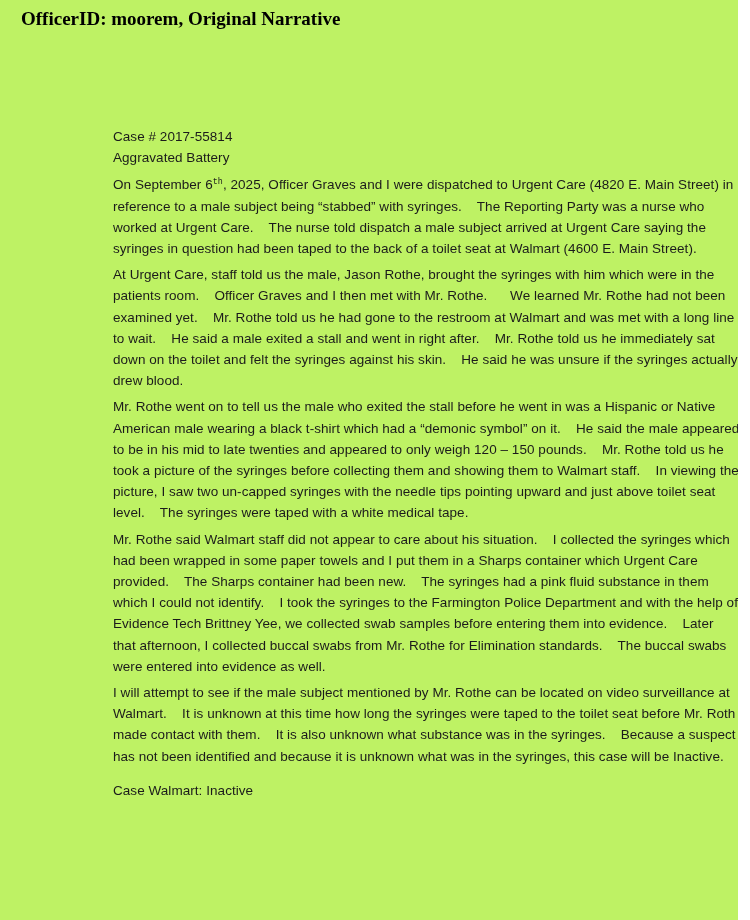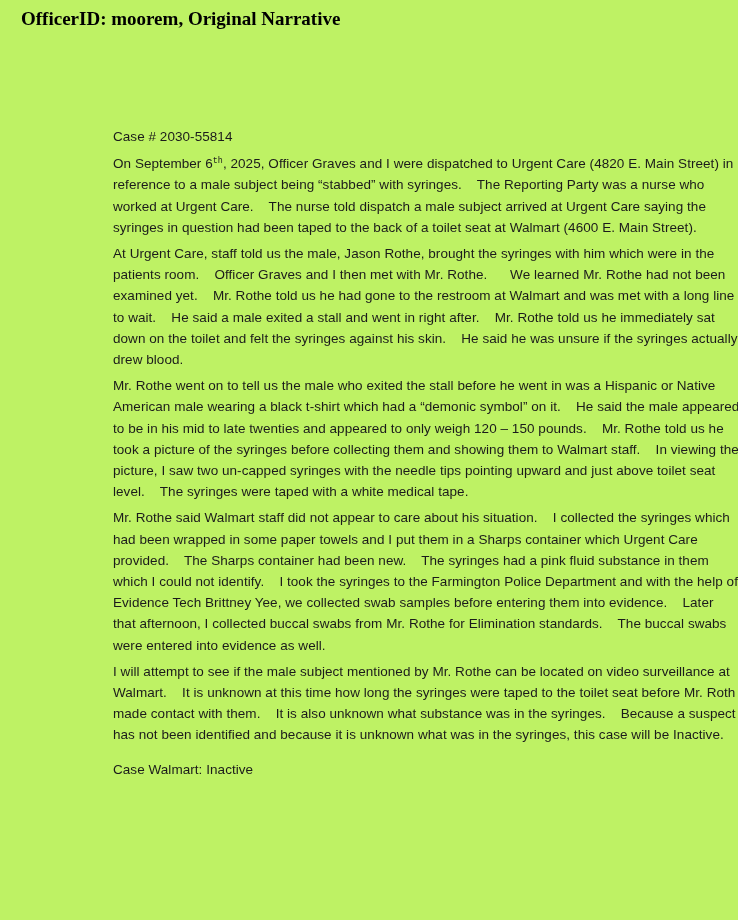--- a/index.html
+++ b/index.html
@@ -60,21 +60,22 @@
 </head>
 <body>
 
 <div class="page">
 
   <div class="doc-title">OfficerID: moorem, Original Narrative</div>
 
   <div class="doc-body">
 
     <div class="case-header">
-      <div>Case # 2030-55814</div>
+      <div>Case # 2017-55814</div>
+      <div>Aggravated Battery</div>
     </div>
 
     <p class="para"><span>On September 6</span><sup>th</sup><span>, 2025, Officer Graves and I were dispatched to Urgent Care (4820 E. Main Street) in reference to a male subject being “stabbed” with syringes.    The Reporting Party was a nurse who worked at Urgent Care.    The nurse told dispatch a male subject arrived at Urgent Care saying the syringes in question had been taped to the back of a toilet seat at Walmart (4600 E. Main Street).</span></p>
 
     <p class="para">At Urgent Care, staff told us the male, Jason Rothe, brought the syringes with him which were in the patients room.    Officer Graves and I then met with Mr. Rothe.      We learned Mr. Rothe had not been examined yet.    Mr. Rothe told us he had gone to the restroom at Walmart and was met with a long line to wait.    He said a male exited a stall and went in right after.    Mr. Rothe told us he immediately sat down on the toilet and felt the syringes against his skin.    He said he was unsure if the syringes actually drew blood.</p>
 
     <p class="para">Mr. Rothe went on to tell us the male who exited the stall before he went in was a Hispanic or Native American male wearing a black t-shirt which had a “demonic symbol” on it.    He said the male appeared to be in his mid to late twenties and appeared to only weigh 120 – 150 pounds.    Mr. Rothe told us he took a picture of the syringes before collecting them and showing them to Walmart staff.    In viewing the picture, I saw two un-capped syringes with the needle tips pointing upward and just above toilet seat level.    The syringes were taped with a white medical tape.</p>
 
     <p class="para">Mr. Rothe said Walmart staff did not appear to care about his situation.    I collected the syringes which had been wrapped in some paper towels and I put them in a Sharps container which Urgent Care provided.    The Sharps container had been new.    The syringes had a pink fluid substance in them which I could not identify.    I took the syringes to the Farmington Police Department and with the help of Evidence Tech Brittney Yee, we collected swab samples before entering them into evidence.    Later that afternoon, I collected buccal swabs from Mr. Rothe for Elimination standards.    The buccal swabs were entered into evidence as well.</p>
 

